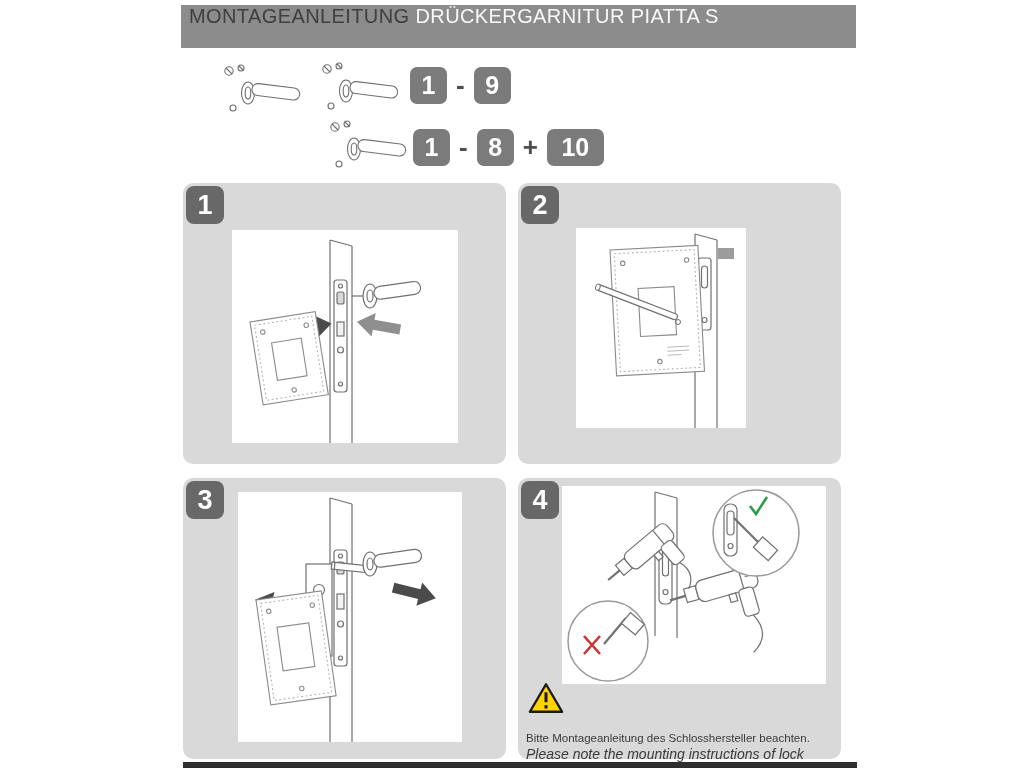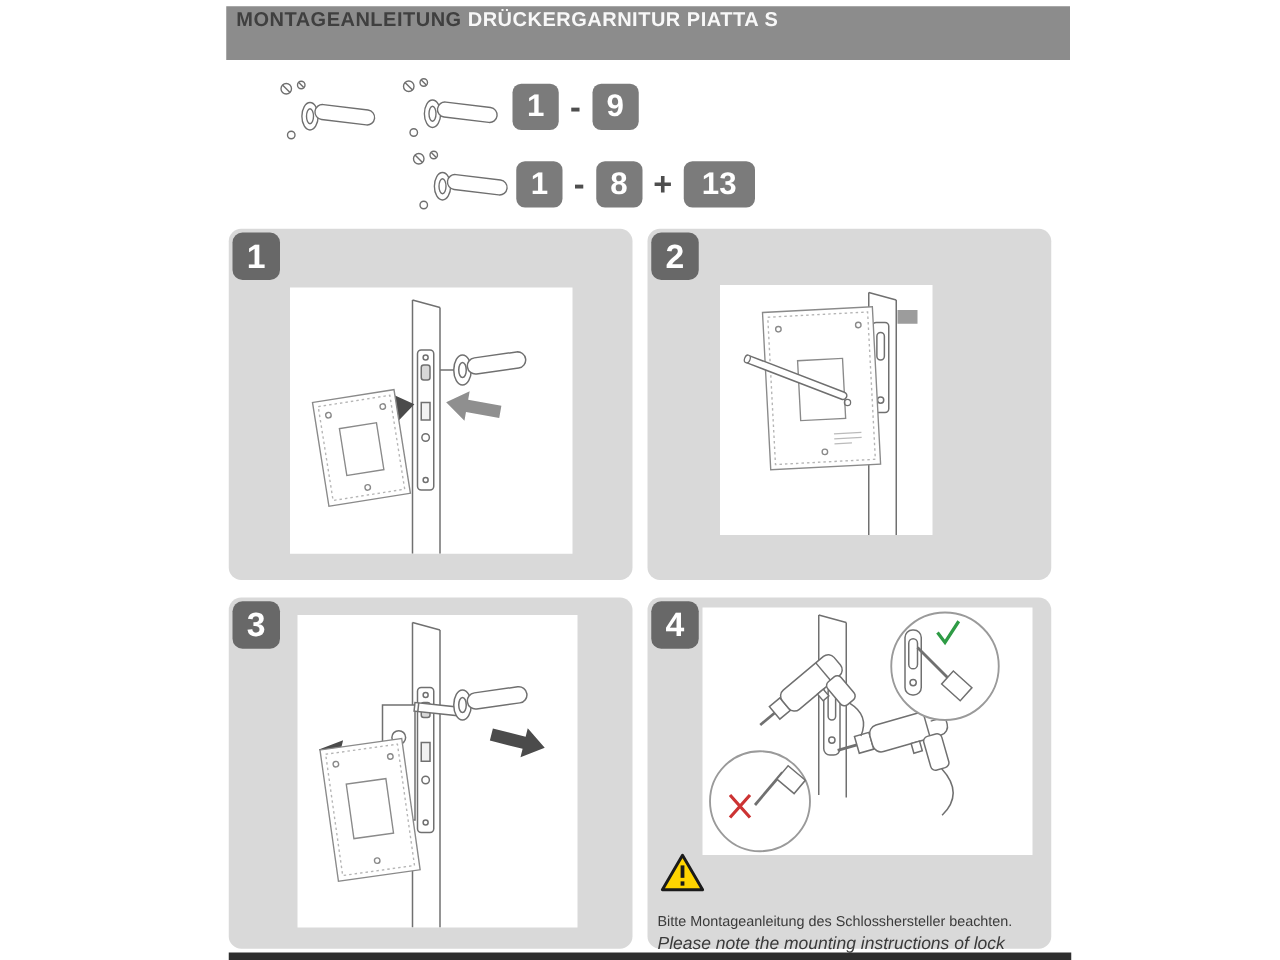--- a/index.html
+++ b/index.html
@@ -3,21 +3,21 @@
 <meta charset="utf-8">
 <style>
   html,body{margin:0;padding:0;background:#ffffff;}
   .page{position:relative;width:1024px;height:768px;background:#ffffff;overflow:hidden;
         font-family:"Liberation Sans",sans-serif;}
   .abs{position:absolute;}
 
   
   .header{position:absolute;left:181px;top:5px;width:675px;height:43px;background:#8c8c8c;
           box-sizing:border-box;padding:2px 0 0 8px;}
-  .header .line{font-size:16px;font-weight:bold;line-height:19.5px;letter-spacing:0.4px;white-space:nowrap;}
+  .header .line{font-size:20px;font-weight:normal;line-height:19.5px;letter-spacing:0.4px;white-space:nowrap;}
   .header .dark{color:#3f3f3f;}
   .header .light{color:#f8f8f8;}
 
   
   .legend-row{position:absolute;display:flex;align-items:center;gap:9px;}
   .badge{width:37px;height:37px;border-radius:7px;background:#7b7b7b;color:#ffffff;
          font-weight:bold;font-size:25px;display:flex;align-items:center;justify-content:center;}
   .badge.wide{width:57px;}
   .sep{color:#4e4e4e;font-weight:bold;font-size:26px;line-height:37px;}
 
@@ -100,21 +100,21 @@
   <div class="legend-row" style="left:410px;top:67px;">
     <div class="badge">1</div>
     <div class="sep">-</div>
     <div class="badge">9</div>
   </div>
   <div class="legend-row" style="left:413px;top:129px;">
     <div class="badge">1</div>
     <div class="sep">-</div>
     <div class="badge">8</div>
     <div class="sep">+</div>
-    <div class="badge wide">13</div>
+    <div class="badge wide">10</div>
   </div>
 
   <div class="panel" style="left:183px;top:183px;">
     <div class="panel-badge">1</div>
     <div class="illus" style="left:49px;top:47px;width:226px;height:213px;">
       <svg width="226" height="213" viewBox="0 0 226 213">
         <g fill="none" stroke="#707070" stroke-width="1.2">
           <path d="M98 10 L120 16"></path>
           <line x1="98" y1="10" x2="98" y2="213"></line>
           <line x1="120" y1="16" x2="120" y2="213"></line>

